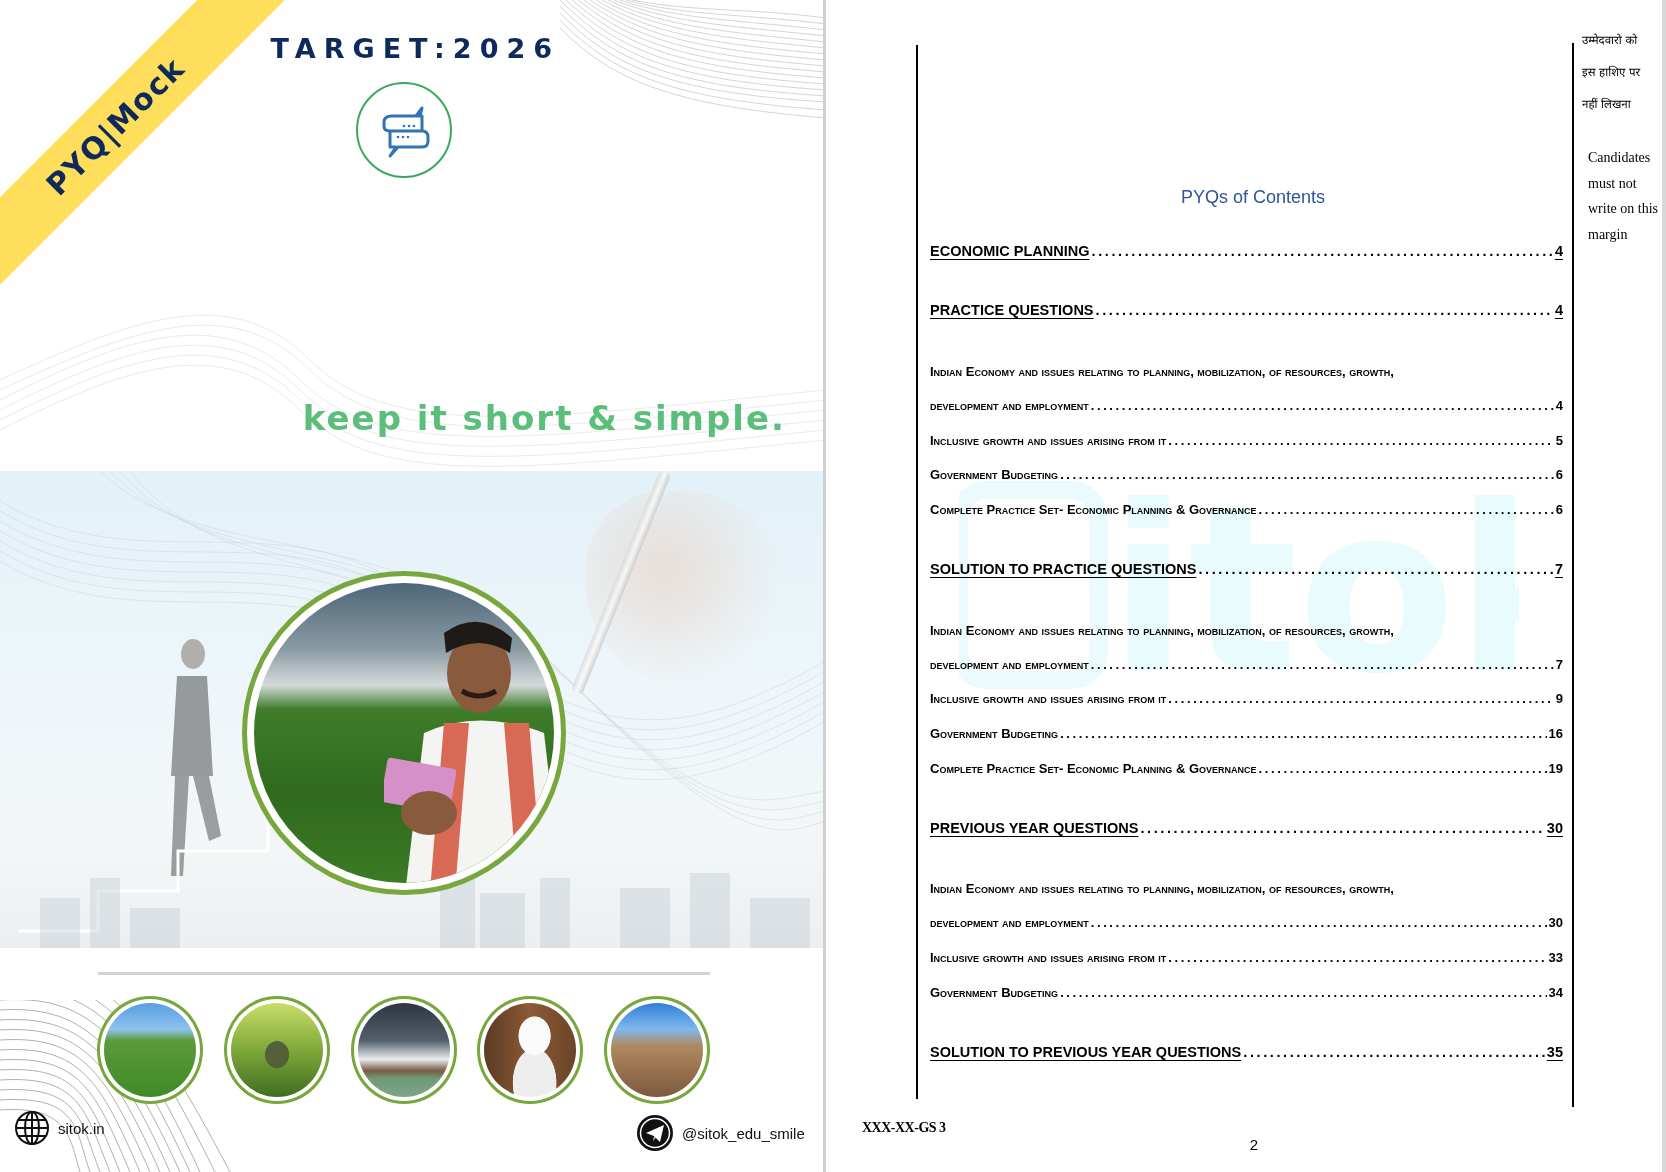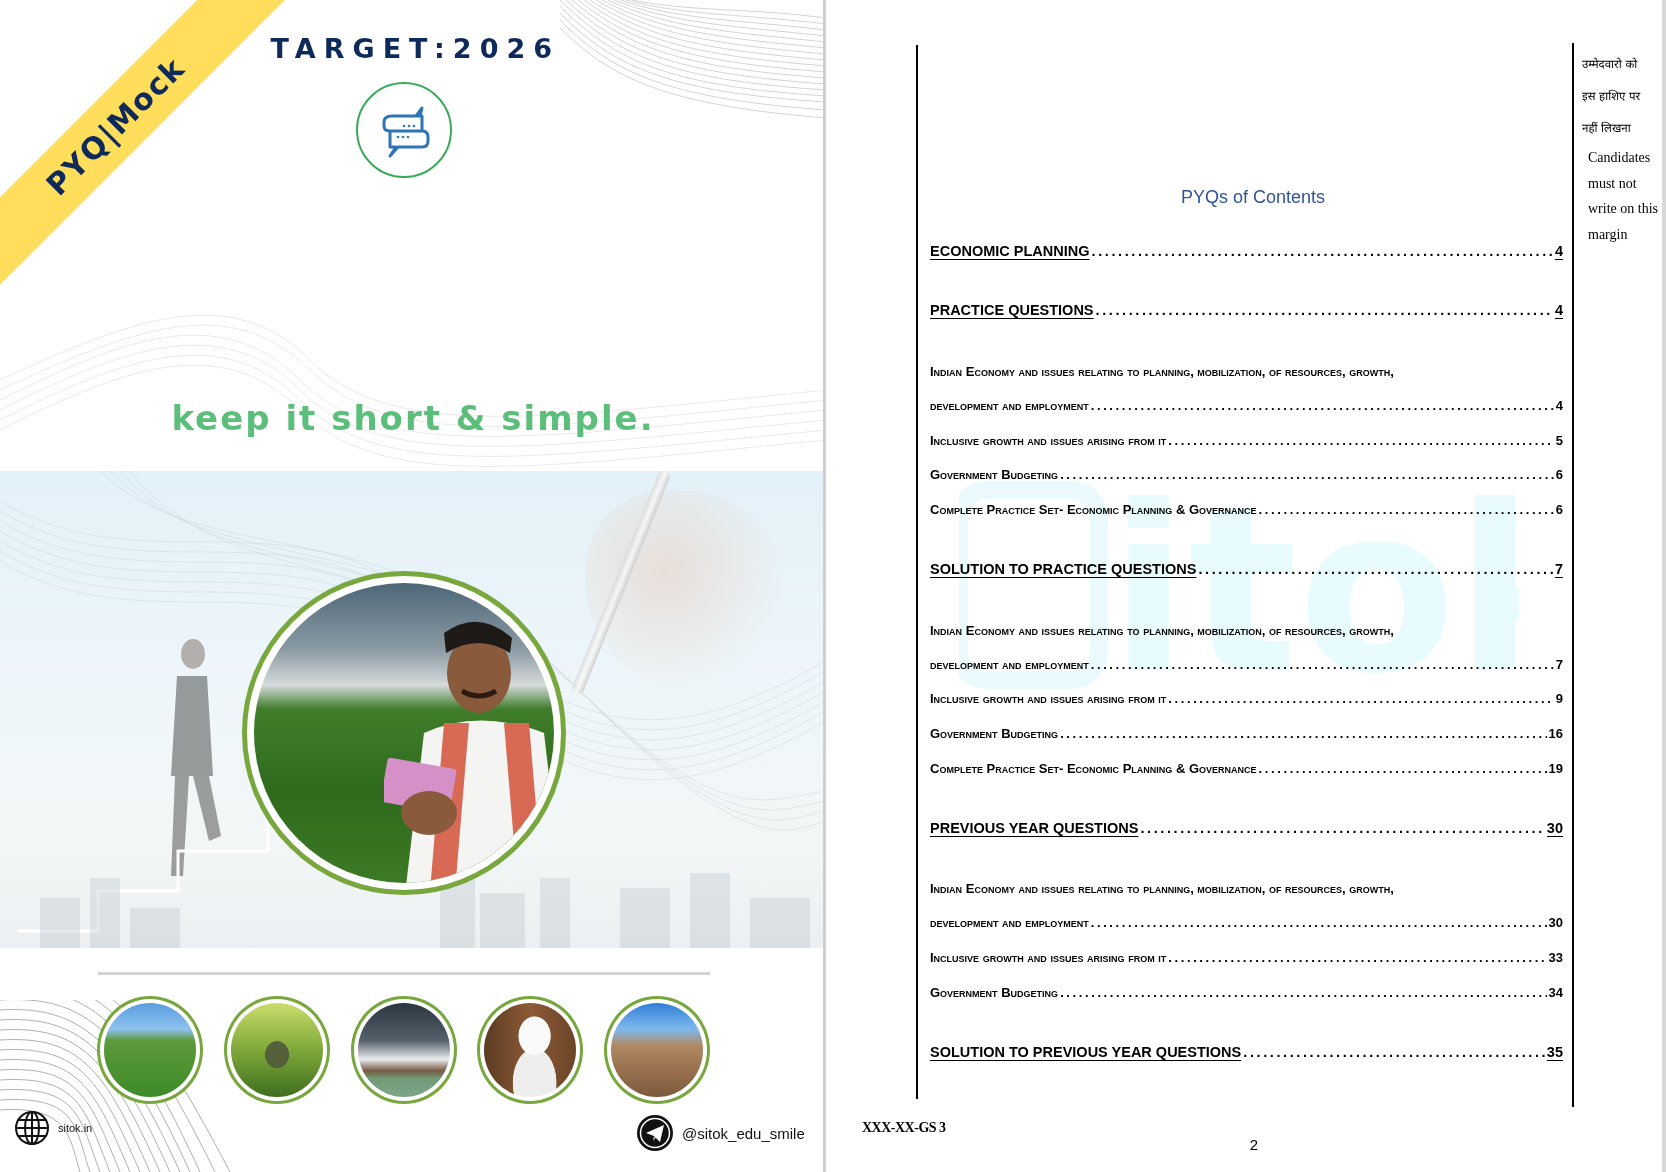--- a/index.html
+++ b/index.html
@@ -24,52 +24,52 @@
             transform: rotate(-45deg); transform-origin: center; display: flex; align-items: center; justify-content: center; }
   .ribbon span { font-family: "DejaVu Sans", sans-serif; font-weight: bold; font-size: 30px; color: #0e2a5a; letter-spacing: 1.5px; }
 
   .target { position: absolute; left: 270px; top: 33px; width: 290px; text-align: right; font-weight: bold; font-size: 27px; color: #0e2a5a; letter-spacing: 8px; }
 
   .logo { position: absolute; left: 356px; top: 82px; width: 96px; height: 96px; border-radius: 50%; border: 2.5px solid #3aa95a; background: #fff; }
   .logo svg { position: absolute; left: 20px; top: 18px; }
 
   .title { position: absolute; left: 40px; top: 195px; width: 746px; text-align: center; font-weight: bold; font-size: 82px; color: #0e2a5a; letter-spacing: -1px; line-height: 1; }
   .subtitle { position: absolute; left: 40px; top: 314px; width: 746px; text-align: center; font-weight: bold; font-size: 43px; color: #0e2a5a; letter-spacing: 3px; line-height: 1.1; }
-  .tagline { position: absolute; left: 40px; top: 398px; width: 746px; text-align: center; font-weight: bold; font-size: 34px; color: #5bbe7a; letter-spacing: 2px; }
+  .tagline { position: absolute; left: 40px; top: 398px; width: 746px; text-align: right; font-weight: bold; font-size: 34px; color: #5bbe7a; letter-spacing: 2px; }
 
   .main-photo { position: absolute; left: 242px; top: 571px; width: 324px; height: 324px; border-radius: 50%; border: 5px solid #78a73d; background: #fff; padding: 7px; }
   .main-photo .inner { width: 100%; height: 100%; border-radius: 50%; overflow: hidden; position: relative;
          background: linear-gradient(180deg, #4d6678 0%, #8a9aa3 22%, #d5dadb 34%, #3f7d2a 42%, #2f6a1d 70%, #3c7a25 100%); }
   .photo-man { position: absolute; left: 130px; top: 30px; width: 180px; height: 290px; }
 
   .divider { position: absolute; left: 98px; top: 972px; width: 612px; height: 3px; background: #d4d4d4; }
 
   .thumbs { position: absolute; left: 0; top: 996px; width: 826px; height: 108px; }
   .thumb { position: absolute; top: 0; width: 106px; height: 108px; border-radius: 50%; border: 3px solid #78a73d; background: #fff; padding: 4px; }
   .thumb .inner { width: 100%; height: 100%; border-radius: 50%; }
   .t1 .inner { background: linear-gradient(180deg, #5a9de0 0%, #8cc2ee 28%, #5c9a3a 40%, #3f8a28 100%); }
   .t2 .inner { background: radial-gradient(ellipse at 50% 55%, #54603a 0 18%, transparent 19%), linear-gradient(180deg, #c9dd6a 0%, #7fa83a 50%, #3f6e1f 100%); }
   .t3 .inner { background: linear-gradient(180deg, #2c3640 0%, #55606b 40%, #e8ecef 60%, #7a5a45 72%, #6f9a74 80%, #7fa58a 100%); }
   .t4 .inner { background: radial-gradient(ellipse at 55% 35%, #fafafa 0 22%, transparent 23%), radial-gradient(ellipse at 55% 85%, #eeeeee 0 30%, transparent 31%), linear-gradient(90deg, #5a3b22 0%, #8c5a36 50%, #6b4428 100%); }
   .t5 .inner { background: linear-gradient(180deg, #2f7fd8 0%, #7fb8ee 28%, #b08a62 45%, #9a7250 70%, #7c5a3c 100%); }
 
   .footer-left { position: absolute; left: 14px; top: 1110px; height: 36px; display: flex; align-items: center; gap: 8px; }
-  .footer-left .label { font-family: "Liberation Sans", sans-serif; font-size: 11px; color: #111; }
+  .footer-left .label { font-family: "Liberation Sans", sans-serif; font-size: 15px; color: #111; }
   .footer-right { position: absolute; left: 636px; top: 1114px; height: 38px; display: flex; align-items: center; gap: 8px; }
   .footer-right .label { font-family: "Liberation Sans", sans-serif; font-size: 15px; color: #111; }
   .waves-bl { position: absolute; left: 0; top: 1000px; width: 250px; height: 172px; }
 
   
   .toc-page { position: absolute; left: 829px; top: 0; width: 837px; height: 1172px; background: #fff; border-right: 4px solid #d8d8d8; }
   .border-left { position: absolute; left: 87px; top: 45px; width: 1.5px; height: 1054px; background: #000; }
   .border-right { position: absolute; left: 743px; top: 43px; width: 1.5px; height: 1064px; background: #000; }
 
   .watermark { position: absolute; left: 130px; top: 470px; width: 560px; height: 230px; }
 
-  .margin-note-hi { position: absolute; left: 753px; top: 48px; width: 84px; font-family: "DejaVu Sans", sans-serif; font-size: 11.5px; line-height: 32px; color: #000; }
+  .margin-note-hi { position: absolute; left: 753px; top: 24px; width: 84px; font-family: "DejaVu Sans", sans-serif; font-size: 11.5px; line-height: 32px; color: #000; }
   .margin-note-en { position: absolute; left: 759px; top: 145px; width: 80px; font-family: "Liberation Serif", serif; font-size: 14px; line-height: 25.5px; color: #000; }
 
   .toc-title { position: absolute; left: 140px; top: 187px; width: 568px; text-align: center; font-family: "Liberation Sans", sans-serif; font-size: 18px; color: #2f5597; }
 
   .toc-entry { position: absolute; left: 101px; width: 633px; display: flex; align-items: baseline; font-family: "Liberation Sans", sans-serif; font-weight: bold; color: #000; white-space: nowrap; }
   .toc-entry .text { flex: 0 0 auto; }
   .toc-entry .dots { flex: 1 1 auto; overflow: hidden; letter-spacing: 2.6px; margin: 0 2px; }
   .toc-entry .dots::before { content: "........................................................................................................................................................"; }
   .toc-entry .page { flex: 0 0 auto; }
   .toc-entry.h1 { font-size: 14.5px; text-decoration: underline; text-underline-offset: 3px; }

